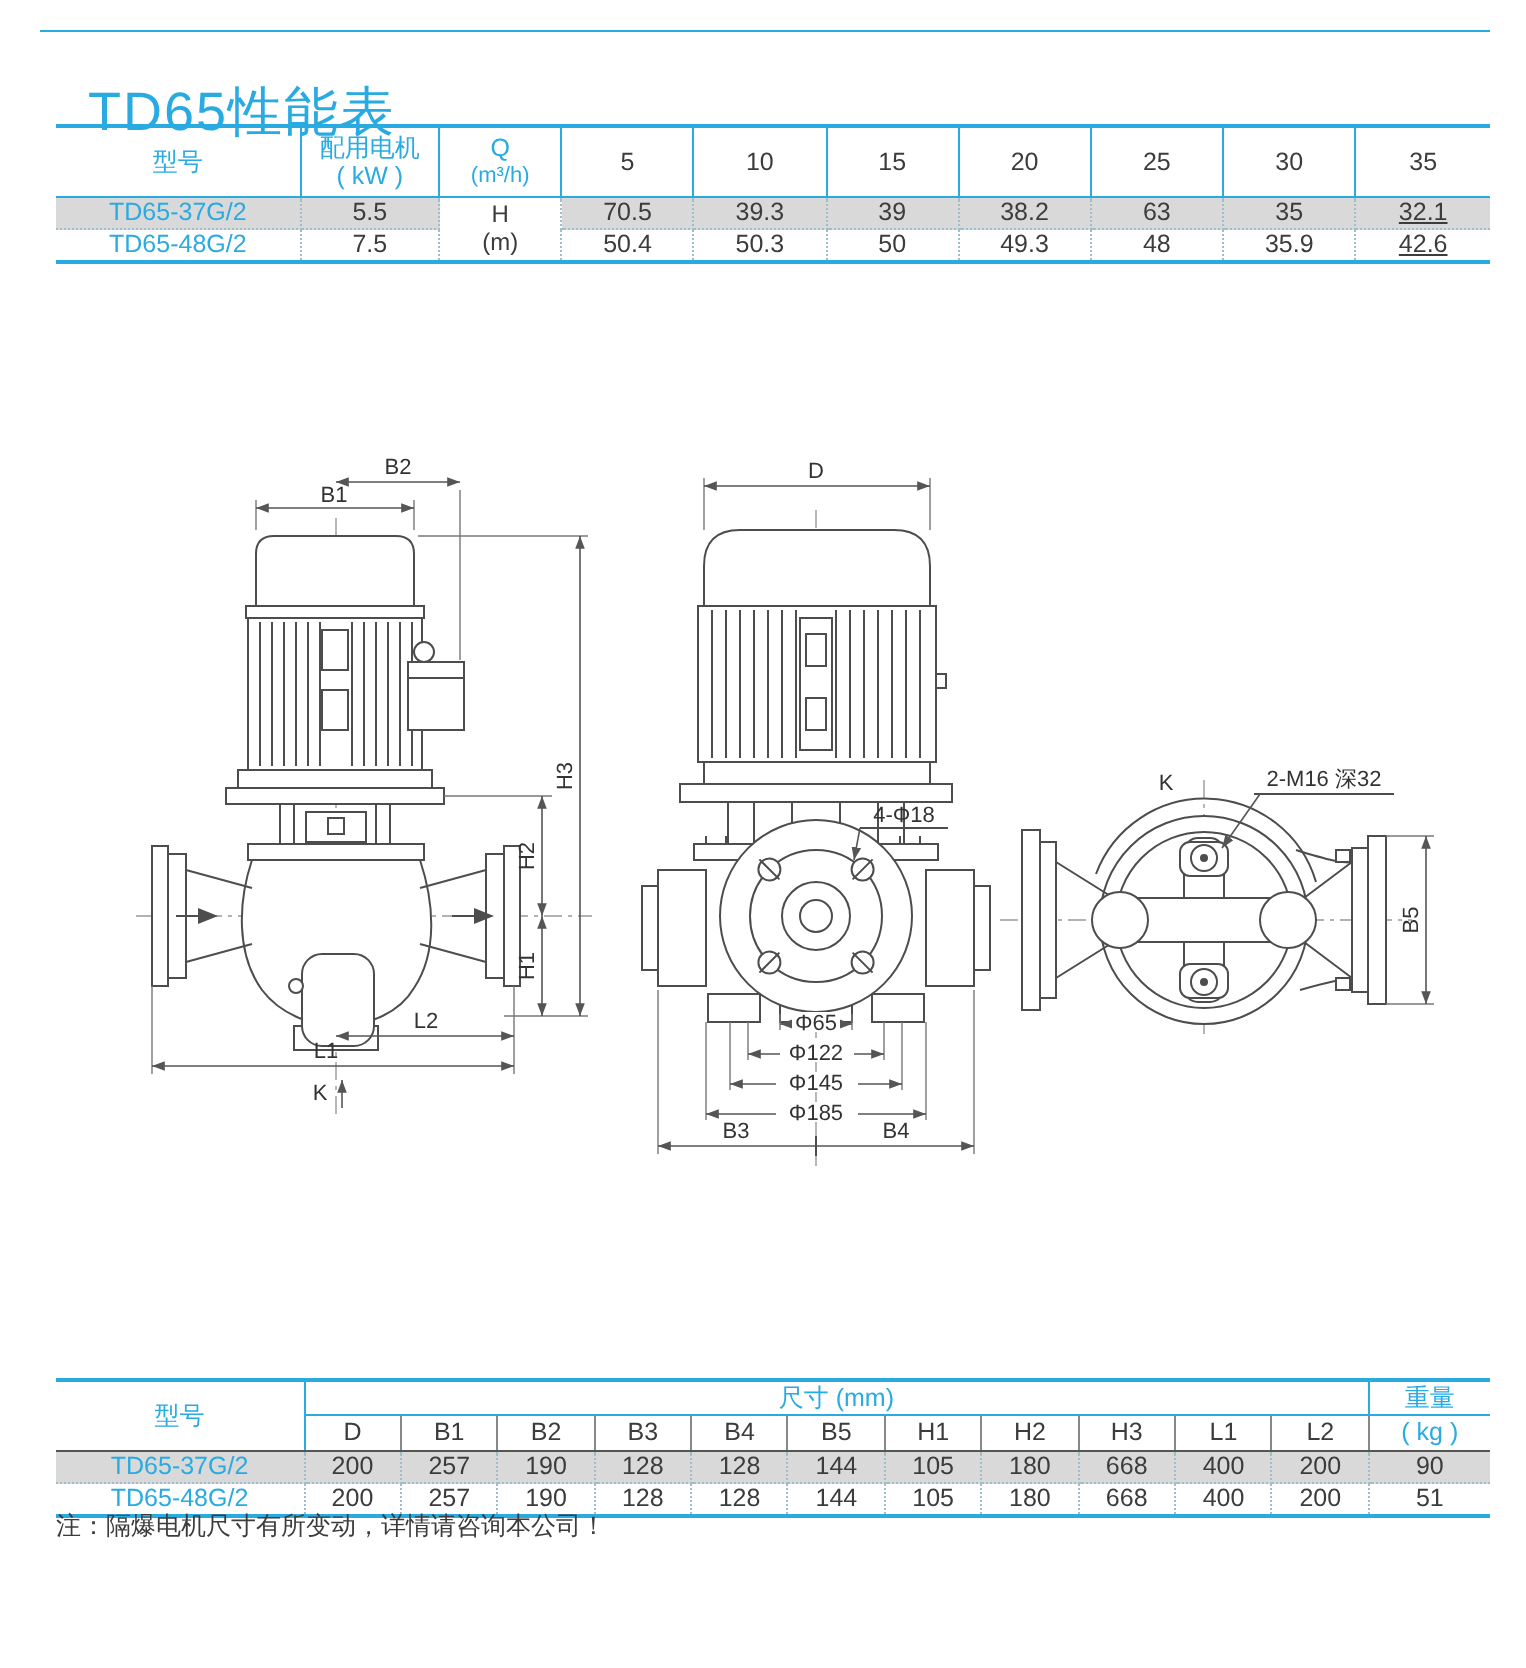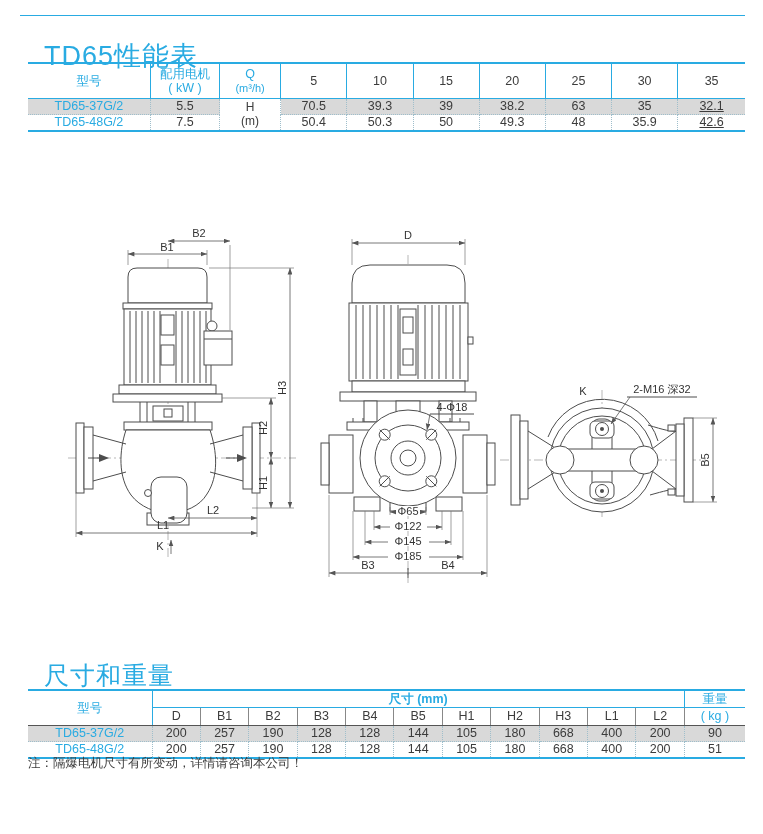--- a/index.html
+++ b/index.html
@@ -24,21 +24,21 @@
   .perf tr.hdr td{border-bottom:1px solid var(--accent);border-right:1px solid var(--accent);height:34px;font-size:12.5px;}
   .perf tr.hdr td:last-child{border-right:none;}
   .perf td.dc{border-right:1px dotted var(--dot);height:15px;}
   .perf td.dc:last-child{border-right:none;text-decoration:underline;}
   .perf tr.r1 td{border-bottom:1px dotted var(--dot);}
   .perf tr.r1{background:var(--rowgray);}
   .perf td.qcell{background:#fff;border-right:1px dotted var(--dot);font-size:12px;}
   
   .dims{top:689px;}
   .dims td.modelh{border-right:1px solid var(--accent);border-bottom:1px solid #555;color:var(--accent);}
-  .dims tr.h1 td.group{border-bottom:1px solid var(--accent);color:var(--accent);height:16px;font-weight:bold;}
+  .dims tr.h1 td.group{border-bottom:1px solid var(--accent);color:var(--accent);height:16px;}
   .dims tr.h1 td.wt1{border-left:1px solid var(--accent);border-bottom:1px solid var(--accent);color:var(--accent);height:16px;margin-left:26px;}
   .dims tr.h2 td{border-right:1px solid #888;border-bottom:1px solid #555;height:17px;}
   .dims tr.h2 td.wt2{border-left:1px solid var(--accent);border-right:none;color:var(--accent);}
   .dims td.dc{border-right:1px dotted var(--dot);height:15px;}
   .dims td.dc:last-child{border-right:none;}
   .dims tr.r1{background:var(--rowgray);}
   .dims tr.r1 td{border-bottom:1px dotted var(--dot);}
   .note{position:absolute;left:28px;top:755px;font-size:12.5px;color:var(--dark);}
   
   .drawings{position:absolute;left:0;top:225px;}
@@ -281,21 +281,20 @@
       <line class="ln" x1="627" y1="172" x2="697" y2="172"></line>
       <line class="dime" x1="630" y1="172" x2="611" y2="199"></line>
       <text class="dl" x="662" y="168" text-anchor="middle">2-M16 深32</text>
       <line class="ext" x1="693" y1="193" x2="717" y2="193"></line>
       <line class="ext" x1="693" y1="277" x2="717" y2="277"></line>
       <line class="dim" x1="713" y1="193" x2="713" y2="277"></line>
       <text class="dl" x="709" y="235" text-anchor="middle" transform="rotate(-90 709 235)">B5</text>
     </g>
   </svg>
 
-  <h1 class="sec-title" id="t2">尺寸和重量</h1>
 
   <table class="dims">
     <colgroup>
       <col style="width:123px">
       <col style="width:48px">
         <col style="width:48px">
         <col style="width:48px">
         <col style="width:48px">
       <col style="width:48px">
         <col style="width:48px">

